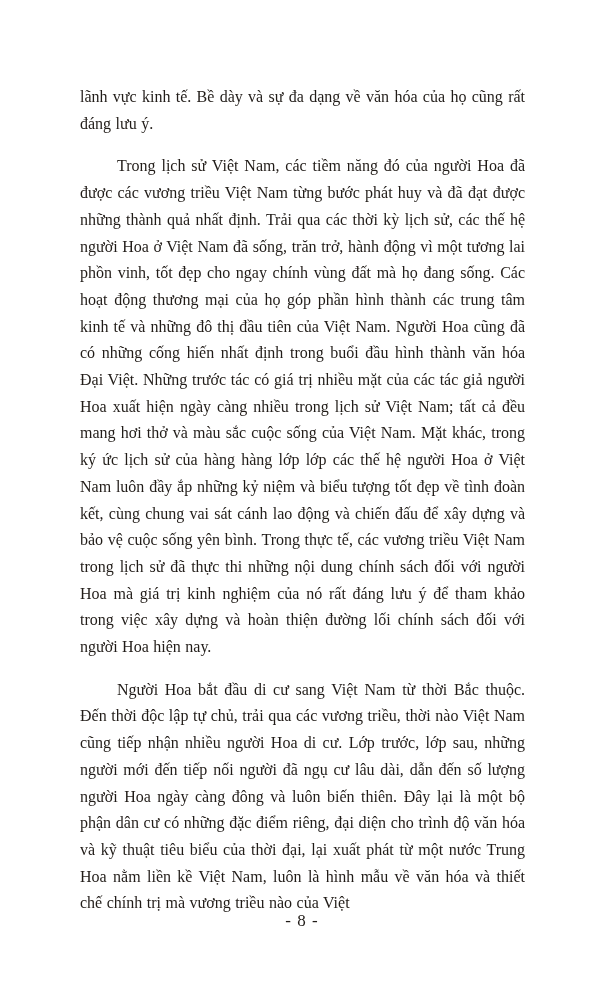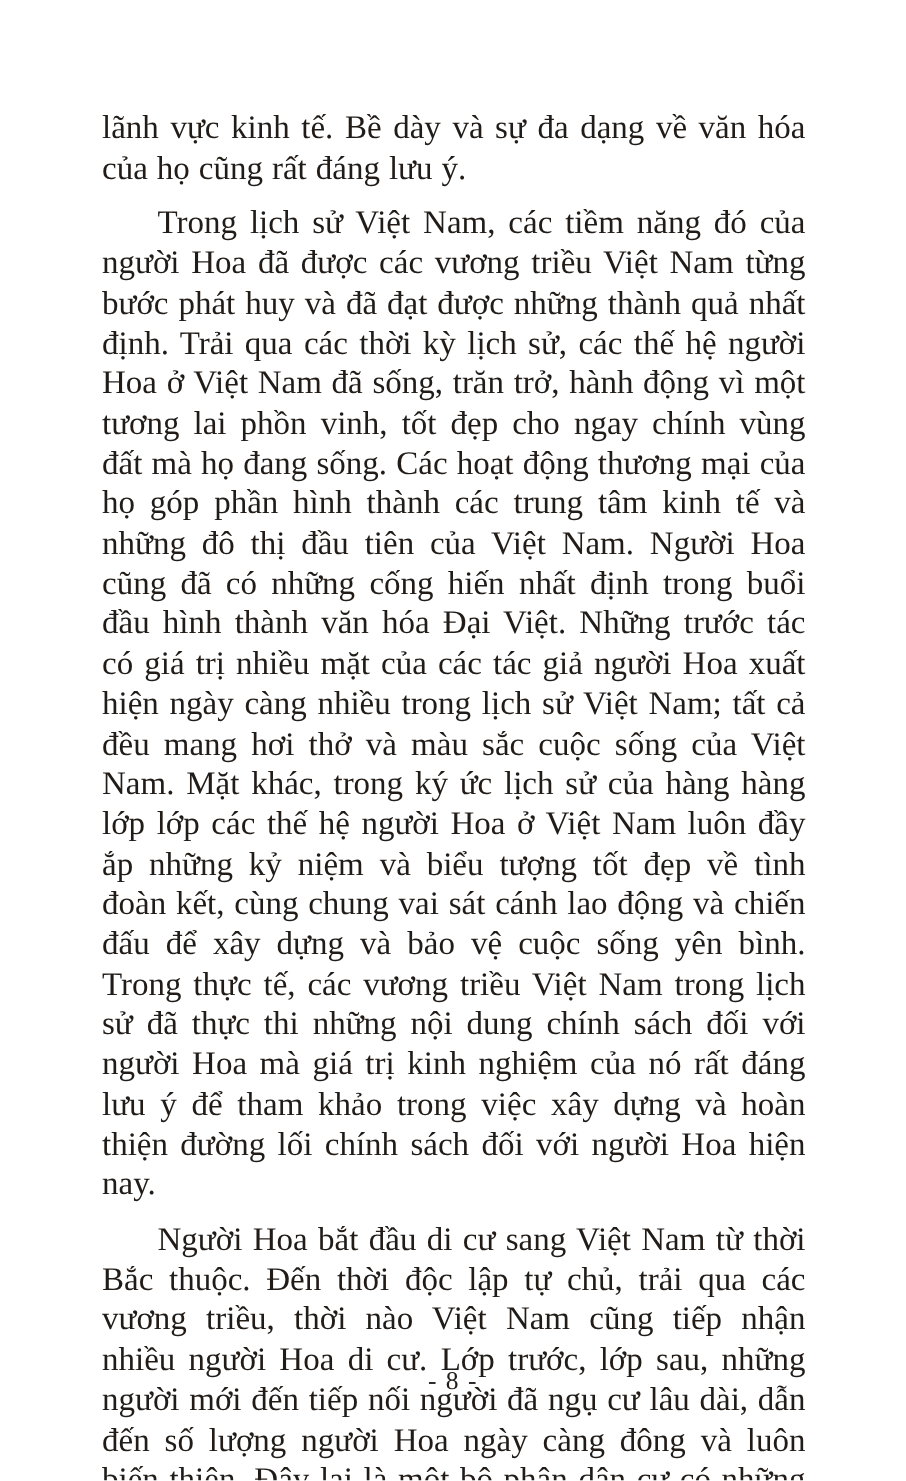--- a/index.html
+++ b/index.html
@@ -15,22 +15,22 @@
     background: #ffffff;
     padding: 68px 63px 0 64px;
     font-family: "Liberation Serif", "DejaVu Serif", serif;
     color: #211c18;
     overflow: hidden;
   }
   .text-block {
     width: 477px;
   }
   .para {
-    margin: 4px;
-    font-size: 22px;
+    margin: 16px;
+    font-size: 16px;
     line-height: 26.7px;
     text-align: justify;
     word-spacing: 0.5px;
   }
   .para + .para {
     margin-top: 10px;
   }
   .indented {
     text-indent: 37px;
   }

